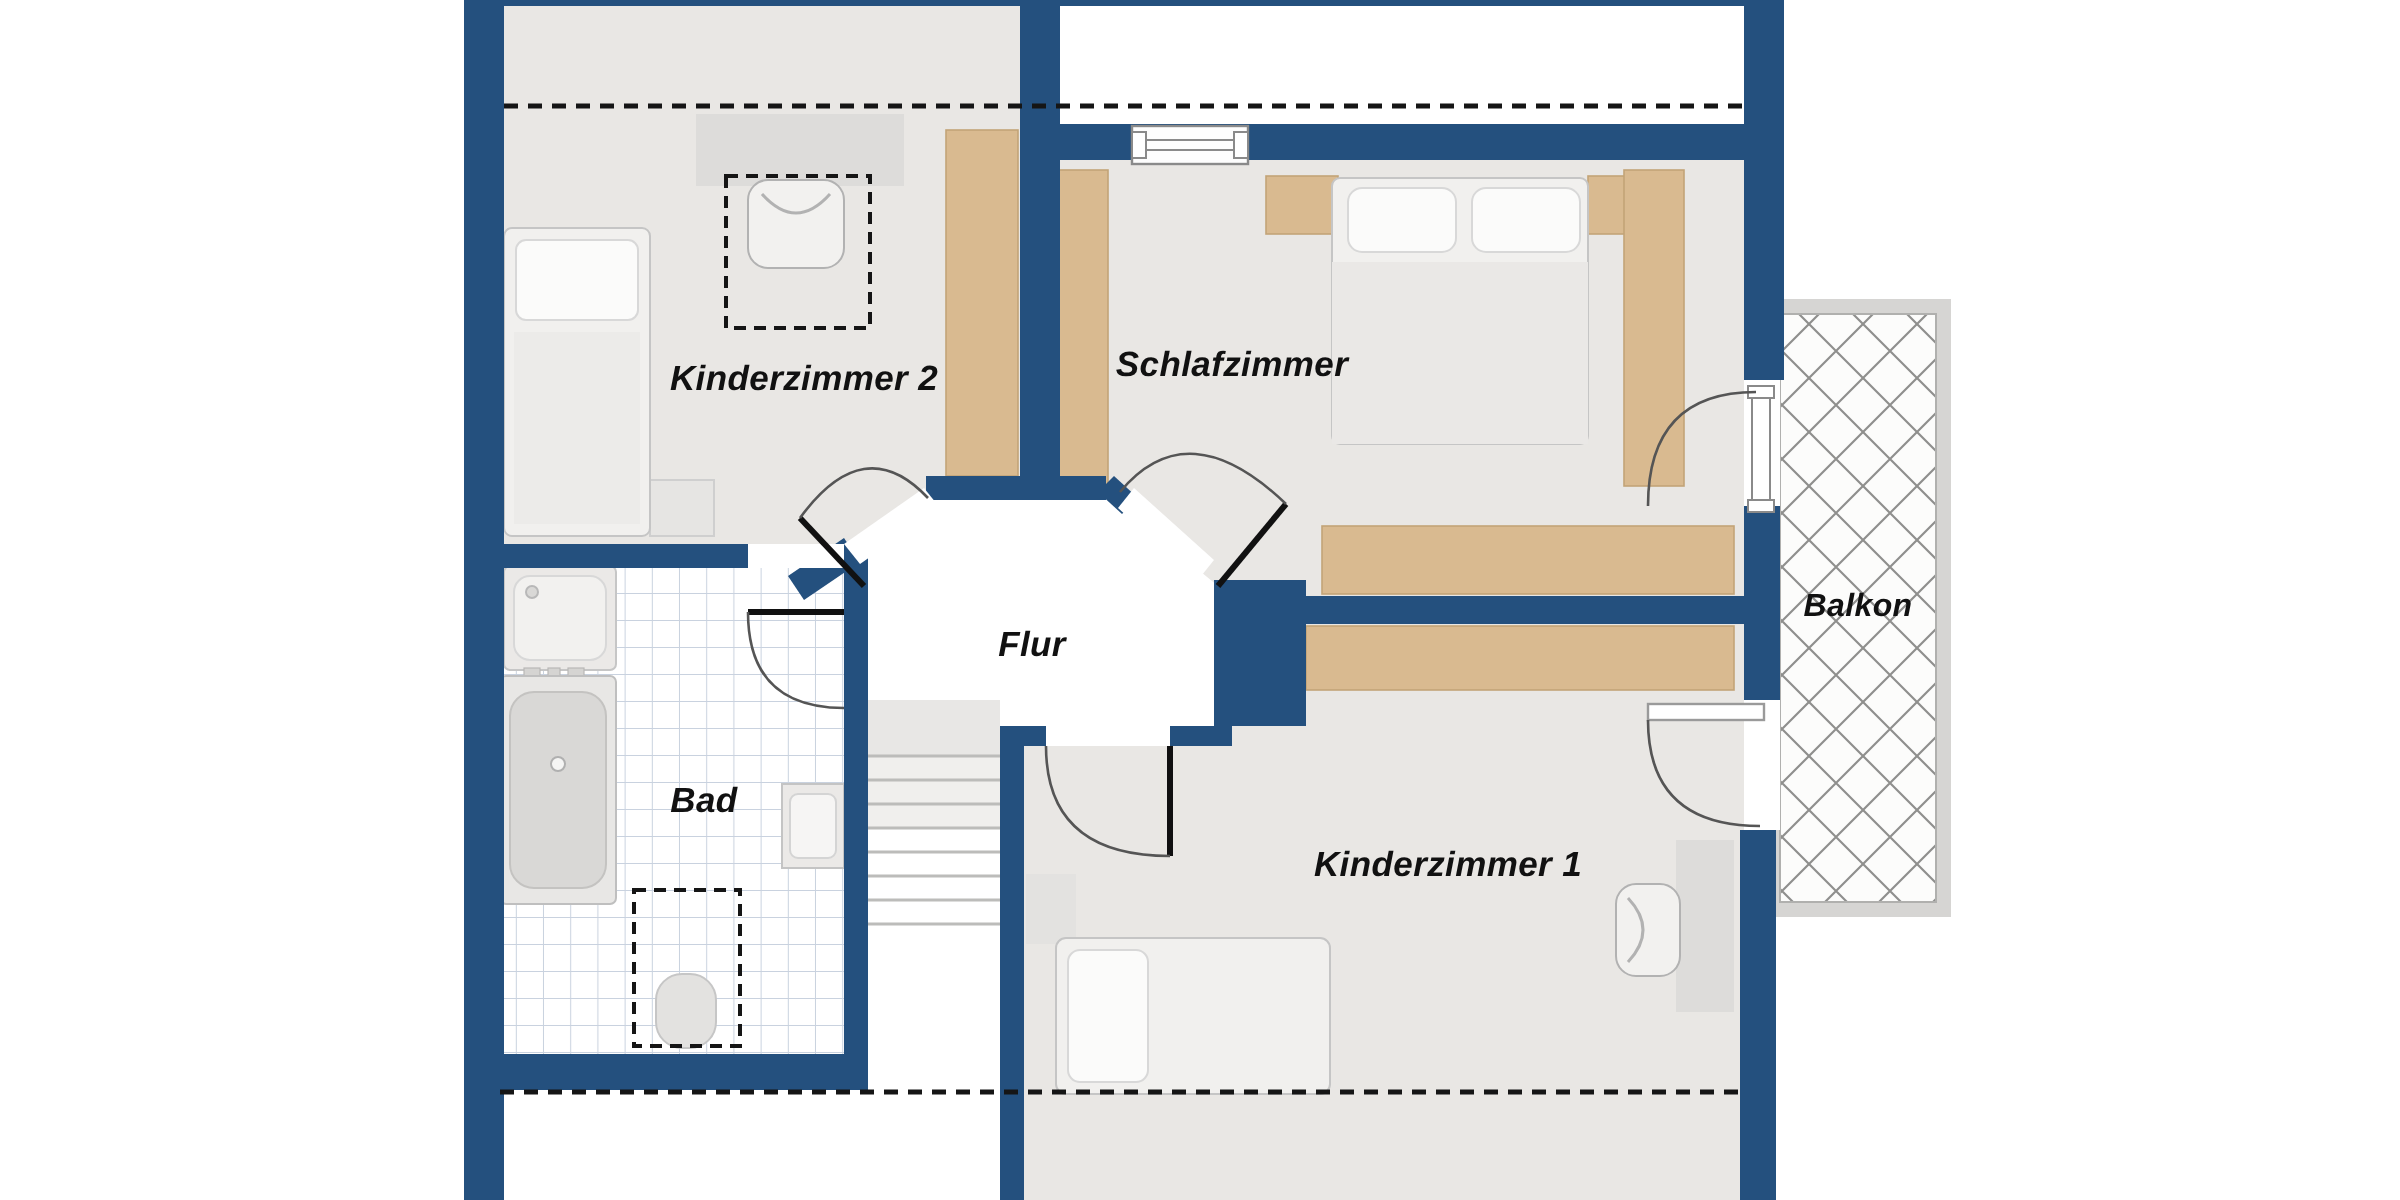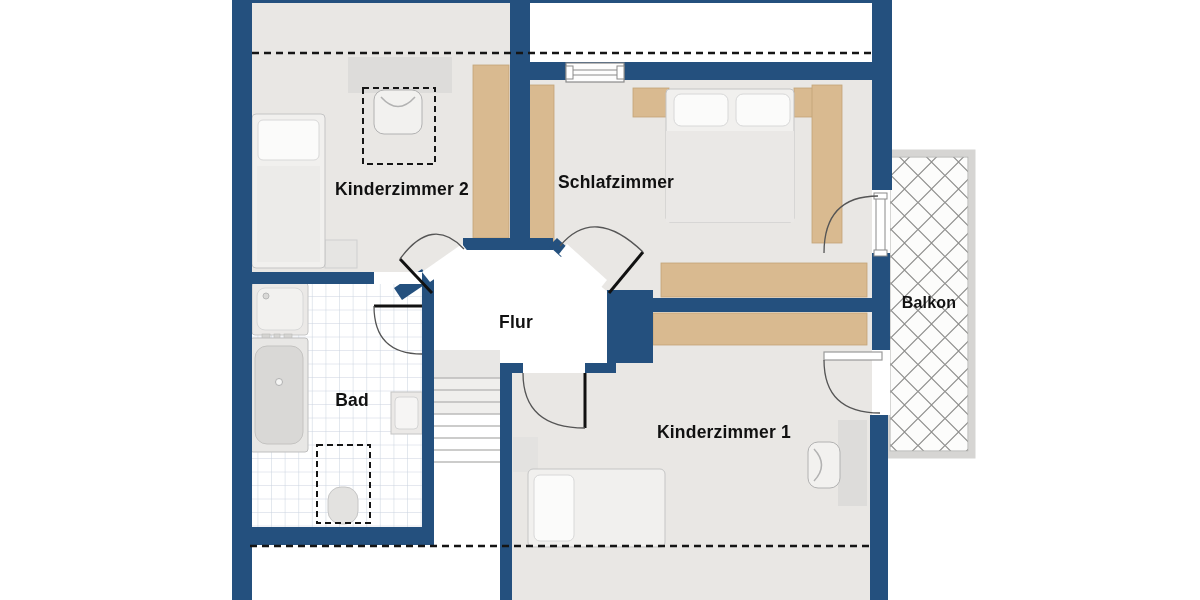--- a/index.html
+++ b/index.html
@@ -1,18 +1,19 @@
 <!DOCTYPE html>
 <html><head>
 <meta charset="utf-8">
 <style>
   html, body { margin: 0; padding: 0; background: #ffffff; }
   .stage {
     width: 1200px; height: 600px; overflow: hidden; position: relative;
     font-family: "Liberation Sans", sans-serif;
+    font-style: italic;
   }
   svg { display: block; }
   text.room-label {
     font-family: "Liberation Sans", sans-serif;
     font-weight: 700;
     font-size: 17.5px;
     letter-spacing: 0.2px;
     text-anchor: middle;
   }
   text.room-label.small { font-size: 16px; }

